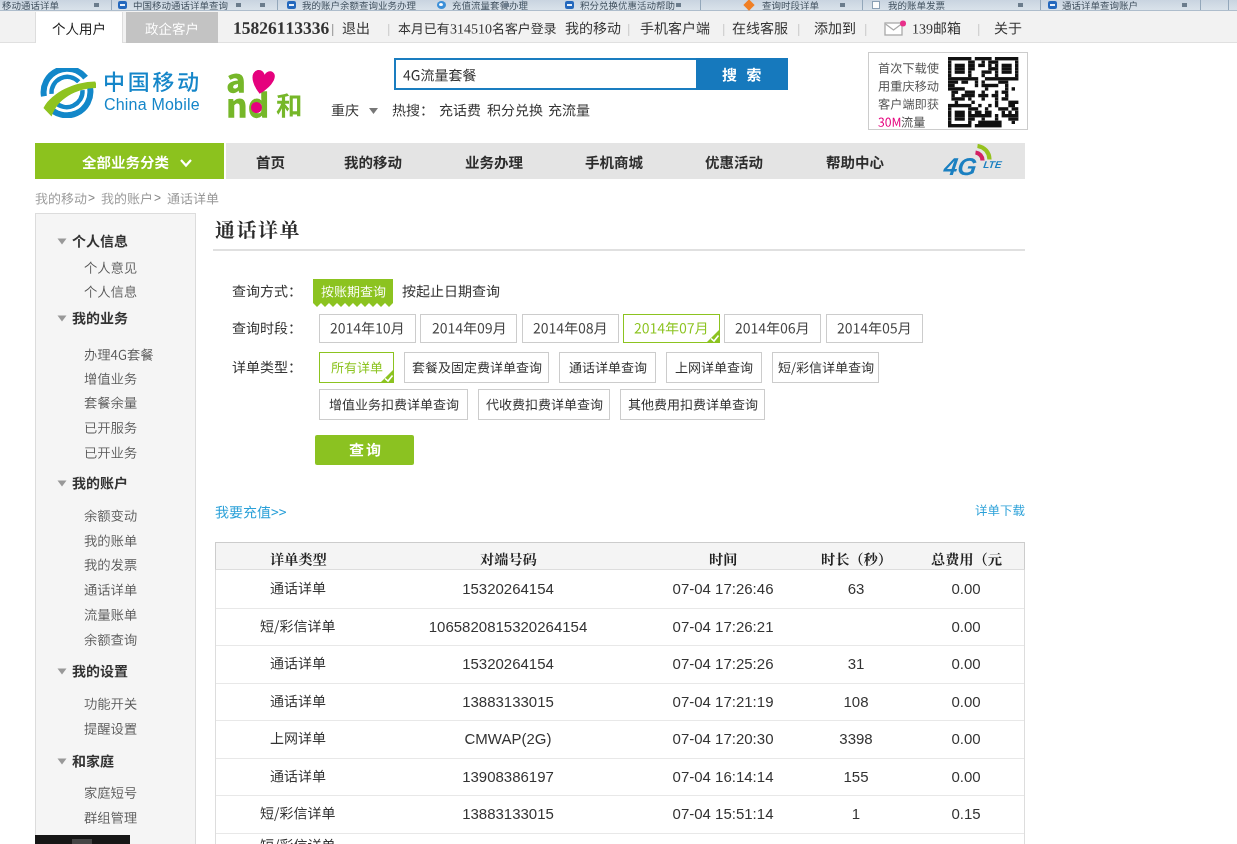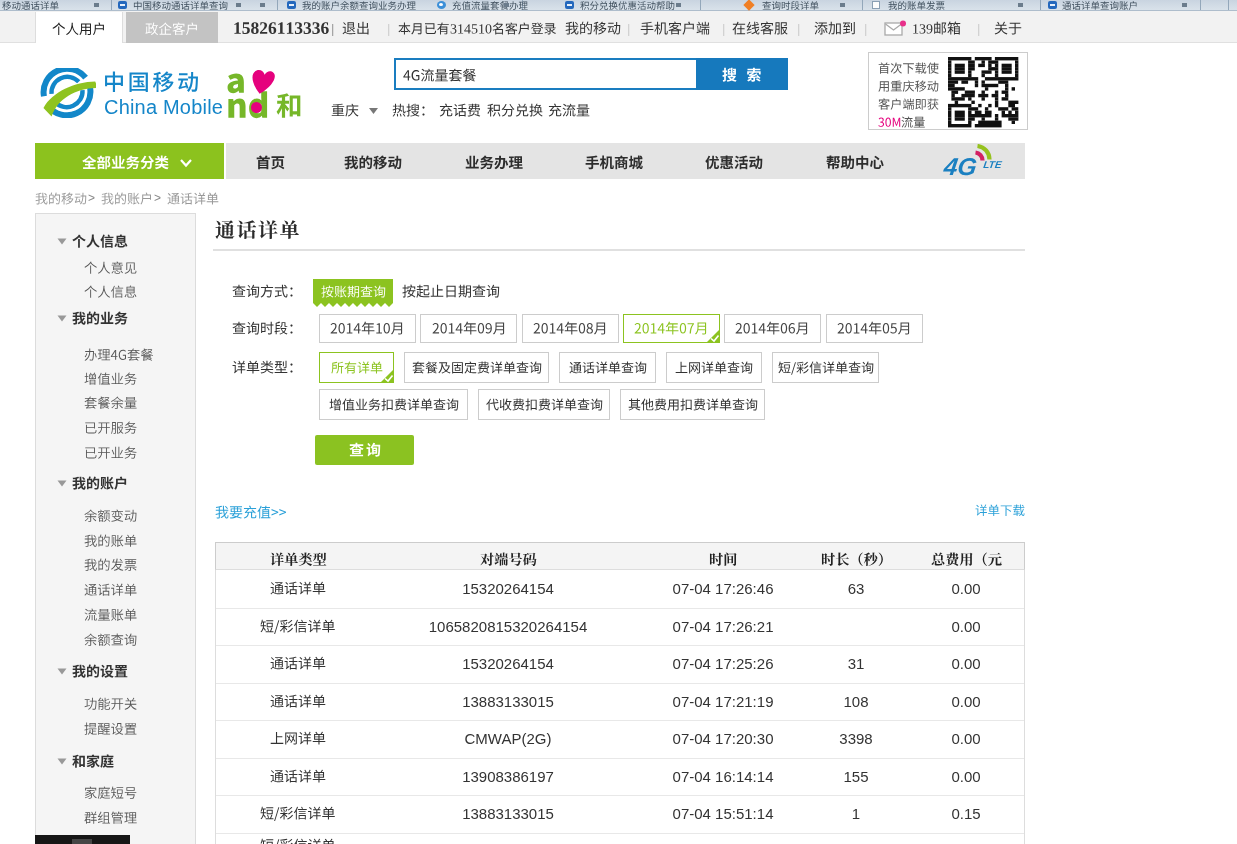--- a/index.html
+++ b/index.html
@@ -526,21 +526,21 @@
 </g>
 </svg>
 <svg class="t" style="left:102.0px;top:69.4px" width="98" height="28">
     <g transform="translate(1 21.12) scale(0.2200)" fill="#1586c9">
       <use href="#g79" x="0.0"></use>
       <use href="#g80" x="112.3"></use>
       <use href="#g81" x="224.5"></use>
       <use href="#g82" x="336.8"></use>
     </g>
   </svg>
-<div class="ht" style="left:104px;top:96px;font-size:20px;color:#1586c9;letter-spacing:0.2px">China Mobile</div>
+<div class="ht" style="left:104px;top:96px;font-size:16px;color:#1586c9;letter-spacing:0.2px">China Mobile</div>
 <svg class="t" style="left:225.0px;top:60.8px" width="22" height="41">
     <g transform="translate(1 31.68) scale(0.3300)" fill="#76b729">
       <use href="#g83" x="0.0"></use>
     </g>
   </svg>
 <svg class="t" style="left:225.0px;top:85.8px" width="45" height="41">
     <g transform="translate(1 31.68) scale(0.3300)" fill="#76b729">
       <use href="#g84" x="0.0"></use>
       <use href="#g85" x="65.8"></use>
     </g>

